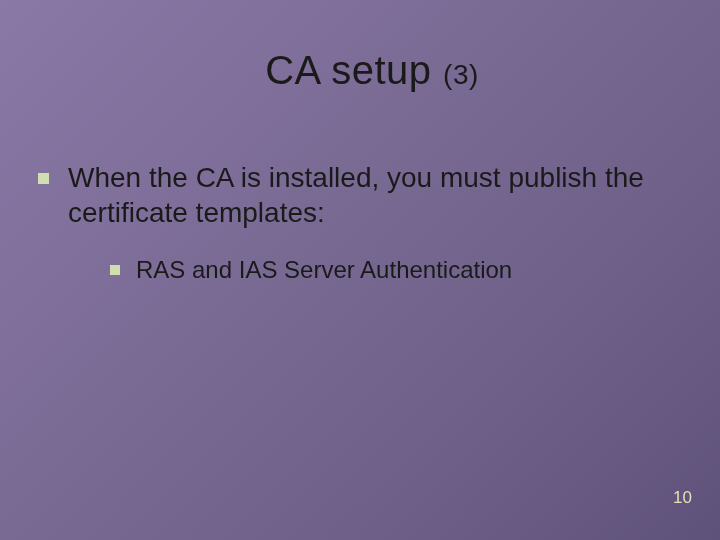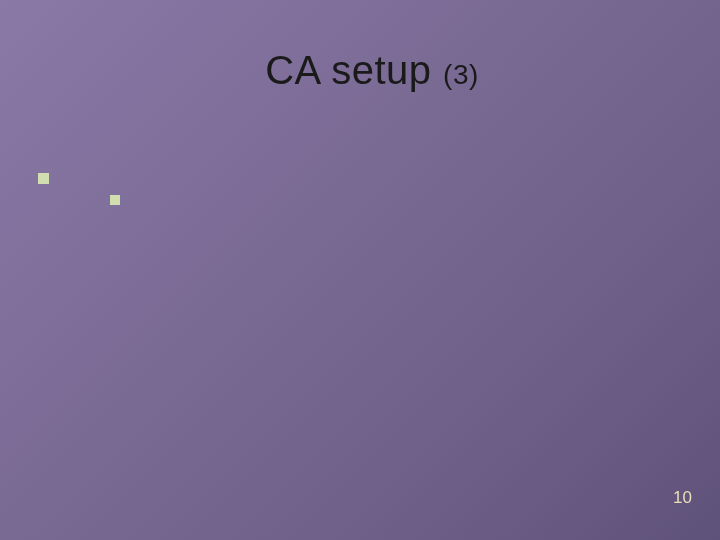--- a/index.html
+++ b/index.html
@@ -84,22 +84,24 @@
 
 <div class="slide">
 
   <div class="title">
     <span>CA setup </span><span class="title-sub">(3)</span>
   </div>
 
   <div class="body">
     <div class="lvl1">
       <span class="bullet-square"></span>
+      <span>When the CA is installed, you must publish the certificate templates:</span>
     </div>
     <div class="lvl2-group">
       <div class="lvl2">
         <span class="bullet-square"></span>
+        <span>RAS and IAS Server Authentication</span>
       </div>
     </div>
   </div>
 
   <div class="page-number">10</div>
 </div>
 
 </body></html>

